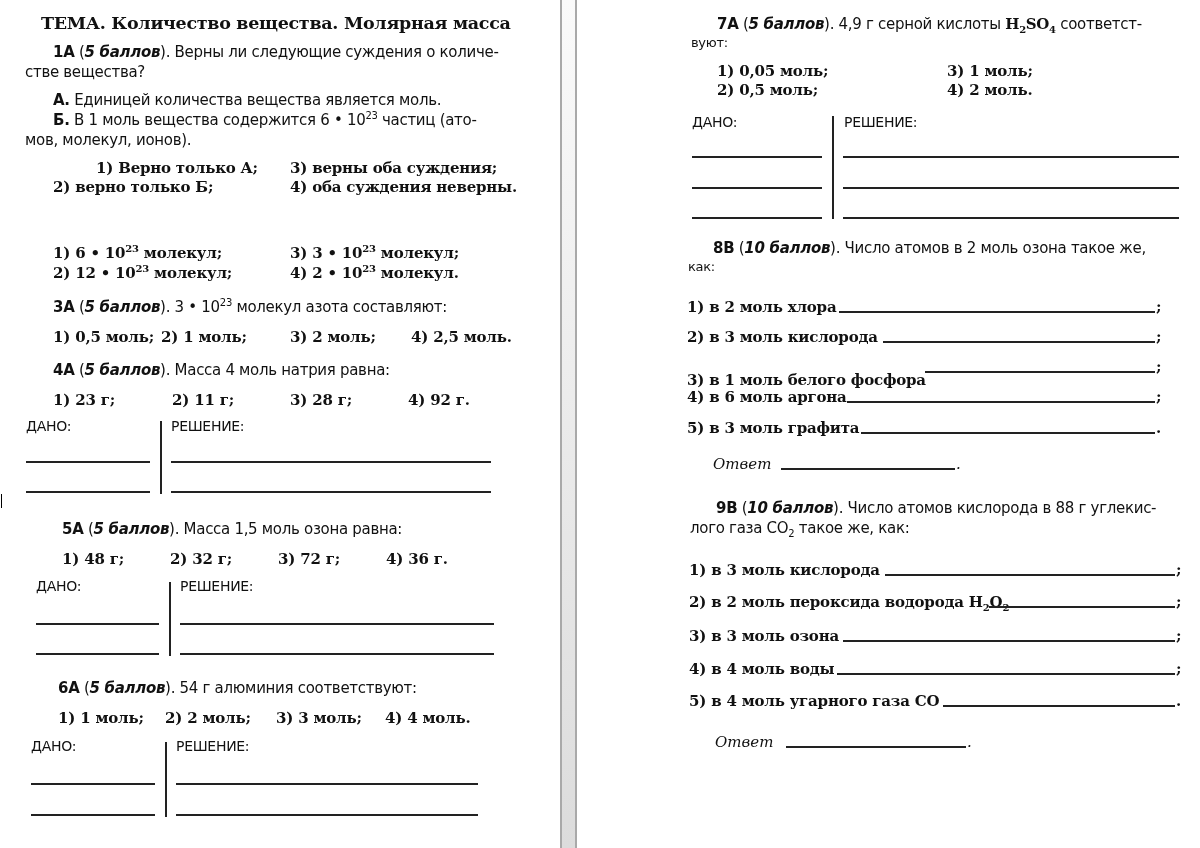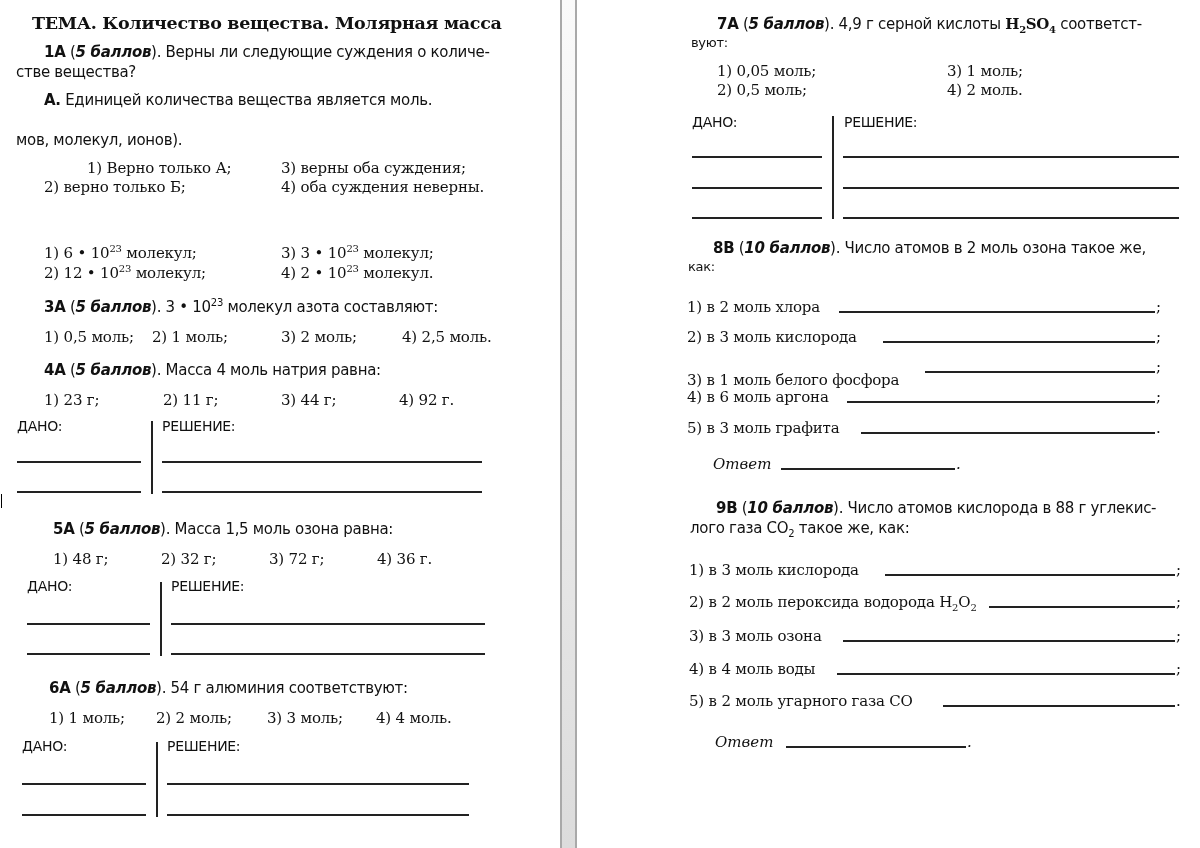--- a/index.html
+++ b/index.html
@@ -1,67 +1,68 @@
 <!DOCTYPE html>
 <html><head>
 <meta charset="utf-8">
 <style>
   html, body { margin:0; padding:0; }
   body { width:1200px; height:848px; position:relative; overflow:hidden; background:#ffffff;
          font-family:"DejaVu Sans", sans-serif; color:#111; }
   .page { position:absolute; top:0; height:848px; background:#fff; }
-  #page-left { left:3px; width:488px; }
+  #page-left { left:12px; width:488px; }
   #page-right { left:577px; width:508px; }
   .gutter { position:absolute; left:560px; top:0; width:17px; height:848px;
             background:linear-gradient(#fafafa,#dcdcdc);
             border-left:2px solid #a9a9a9; border-right:2px solid #a9a9a9; box-sizing:border-box; }
   .abs { position:absolute; white-space:nowrap; }
   .sans { font-family:"DejaVu Sans", sans-serif; font-size:15px; letter-spacing:-0.3px; }
-  .serif { font-family:"DejaVu Serif", serif; font-weight:normal; font-size:15px; letter-spacing:-0.2px; }
+  .serif { font-family:"DejaVu Serif", serif; font-weight:bold; font-size:15px; letter-spacing:-0.2px; }
   .title { font-family:"DejaVu Serif", serif; font-weight:bold; font-size:17.5px; letter-spacing:-0.3px; }
   .qnum { font-weight:bold; }
   .pts { font-style:italic; font-weight:bold; }
   .label { font-family:"DejaVu Sans", sans-serif; font-size:14px; letter-spacing:-0.3px; }
   .line { position:absolute; height:0; border-top:2px solid #222; }
   .vline { position:absolute; width:0; border-left:2px solid #222; }
   sup { font-size:10px; line-height:0; }
   sub { font-size:10px; line-height:0; }
   .otvet { font-family:"DejaVu Serif", serif; font-style:italic; font-weight:normal; font-size:15px; }
   .cursor { position:absolute; left:1px; top:494px; width:1px; height:14px; background:#000; }
 </style>
 </head>
 <body>
 
 <div class="page" id="page-left">
   <div class="abs title" style="left:29px;top:13px;">ТЕМА. Количество вещества. Молярная масса</div>
 
   <div class="abs sans" style="left:41px;top:43px;"><span class="qnum">1А</span> (<span class="pts">5 баллов</span>)<span>. Верны ли следующие суждения о количе-</span></div>
   <div class="abs sans" style="left:13px;top:63px;">стве вещества?</div>
   <div class="abs sans" style="left:41px;top:91px;"><b>А.</b><span> Единицей количества вещества является моль.</span></div>
+  <div class="abs sans" style="left:41px;top:111px;"><b>Б.</b><span> В 1 моль вещества содержится 6 • 10</span><sup>23</sup><span> частиц (ато-</span></div>
   <div class="abs sans" style="left:13px;top:131px;">мов, молекул, ионов).</div>
   <div class="abs serif" style="left:41px;top:159px;margin-left:43px;">1) Верно только А;</div>
   <div class="abs serif" style="left:41px;top:178px;">2) верно только Б;</div>
   <div class="abs serif" style="left:278px;top:159px;">3) верны оба суждения;</div>
   <div class="abs serif" style="left:278px;top:178px;">4) оба суждения неверны.</div>
 
   <div class="abs serif" style="left:41px;top:244px;"><span>1) 6 • 10</span><sup>23</sup><span> молекул;</span></div>
   <div class="abs serif" style="left:41px;top:264px;"><span>2) 12 • 10</span><sup>23</sup><span> молекул;</span></div>
   <div class="abs serif" style="left:278px;top:244px;"><span>3) 3 • 10</span><sup>23</sup><span> молекул;</span></div>
   <div class="abs serif" style="left:278px;top:264px;"><span>4) 2 • 10</span><sup>23</sup><span> молекул.</span></div>
 
   <div class="abs sans" style="left:41px;top:298px;"><span class="qnum">3А</span> (<span class="pts">5 баллов</span>)<span>. 3 • 10</span><sup>23</sup><span> молекул азота составляют:</span></div>
   <div class="abs serif" style="left:41px;top:328px;">1) 0,5 моль;</div>
   <div class="abs serif" style="left:149px;top:328px;">2) 1 моль;</div>
   <div class="abs serif" style="left:278px;top:328px;">3) 2 моль;</div>
   <div class="abs serif" style="left:399px;top:328px;">4) 2,5 моль.</div>
 
   <div class="abs sans" style="left:41px;top:361px;"><span class="qnum">4А</span> (<span class="pts">5 баллов</span>)<span>. Масса 4 моль натрия равна:</span></div>
   <div class="abs serif" style="left:41px;top:391px;">1) 23 г;</div>
   <div class="abs serif" style="left:160px;top:391px;">2) 11 г;</div>
-  <div class="abs serif" style="left:278px;top:391px;">3) 44 г;</div>
+  <div class="abs serif" style="left:278px;top:391px;">3) 28 г;</div>
   <div class="abs serif" style="left:396px;top:391px;">4) 92 г.</div>
 
   <div class="abs label" style="left:14px;top:418px;">ДАНО:</div>
   <div class="abs label" style="left:159px;top:418px;">РЕШЕНИЕ:</div>
   <div class="vline" style="left:148px;top:421px;height:73px;"></div>
   <div class="line" style="left:14px;top:461px;width:124px;"></div>
   <div class="line" style="left:14px;top:491px;width:124px;"></div>
   <div class="line" style="left:159px;top:461px;width:320px;"></div>
   <div class="line" style="left:159px;top:491px;width:320px;"></div>
 
@@ -156,20 +157,20 @@
   <div class="abs serif" style="left:599px;top:593px;">;</div>
 
   <div class="abs serif" style="left:112px;top:627px;">3) в 3 моль озона</div>
   <div class="line" style="left:266px;top:640px;width:332px;"></div>
   <div class="abs serif" style="left:599px;top:627px;">;</div>
 
   <div class="abs serif" style="left:112px;top:660px;">4) в 4 моль воды</div>
   <div class="line" style="left:260px;top:673px;width:338px;"></div>
   <div class="abs serif" style="left:599px;top:660px;">;</div>
 
-  <div class="abs serif" style="left:112px;top:692px;">5) в 2 моль угарного газа CO</div>
+  <div class="abs serif" style="left:112px;top:692px;">5) в 4 моль угарного газа CO</div>
   <div class="line" style="left:366px;top:705px;width:232px;"></div>
   <div class="abs serif" style="left:599px;top:692px;">.</div>
 
   <div class="abs otvet" style="left:138px;top:733px;">Ответ</div>
   <div class="line" style="left:209px;top:746px;width:180px;"></div>
   <div class="abs otvet" style="left:390px;top:733px;">.</div>
 </div>
 
 </body></html>

